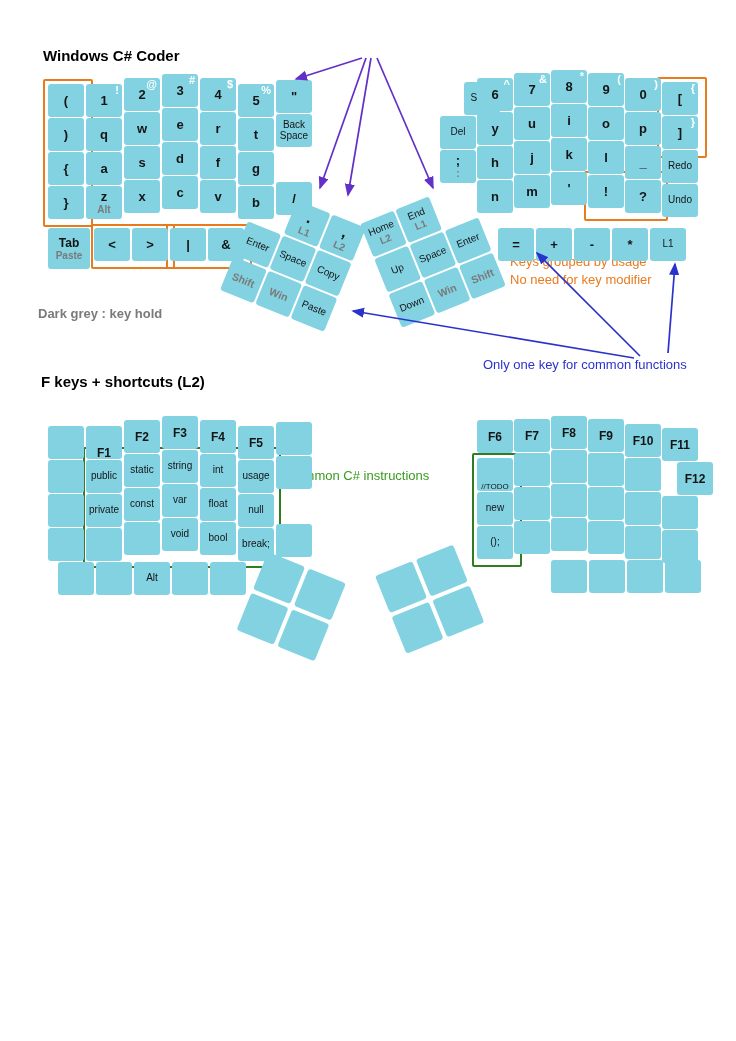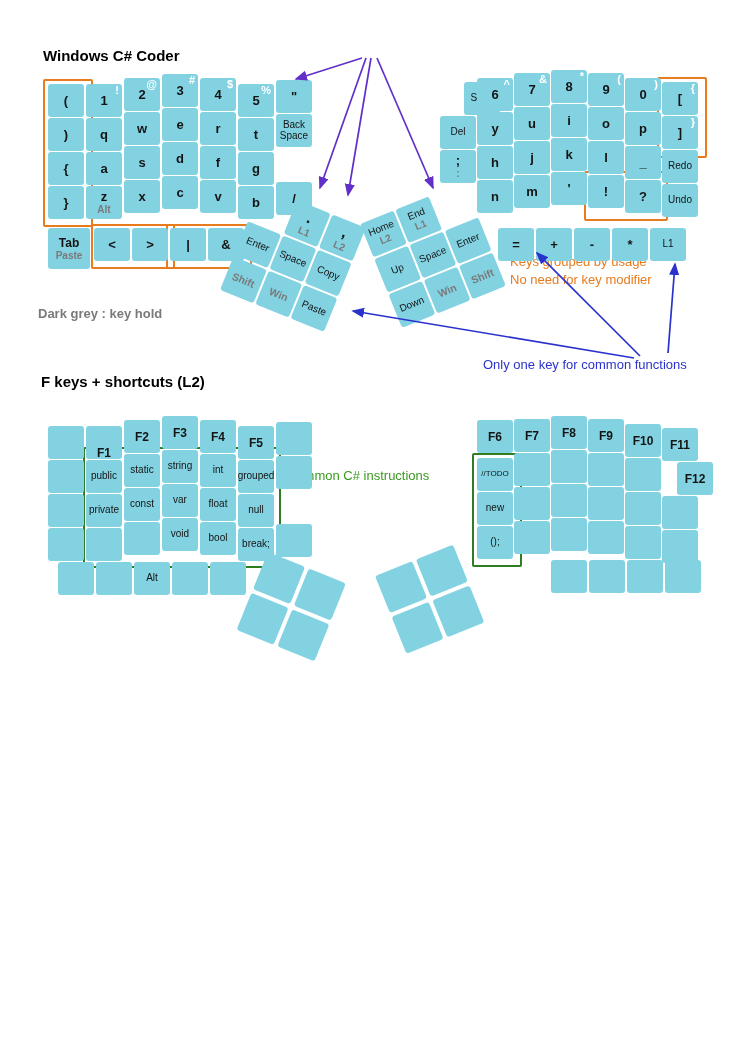--- a/index.html
+++ b/index.html
@@ -7,21 +7,21 @@
   #board{position:relative;width:736px;height:1041px;background:#fff;overflow:hidden;}
   .title{position:absolute;margin:3px;font-size:15px;font-weight:bold;color:#000;white-space:nowrap;}
   .note{position:absolute;font-size:13px;white-space:nowrap;}
   .note.bold{font-weight:bold;margin-top:35px;}
   .key{position:absolute;background:var(--key-blue,#82d2e2);border-radius:3px;display:flex;flex-direction:column;
        align-items:center;justify-content:center;font-size:13px;font-weight:bold;color:#141414;
        text-align:center;line-height:1;padding:0 1px;box-sizing:border-box;}
   .key .s{position:absolute;top:1px;right:3px;font-size:11px;font-weight:bold;color:#fff;line-height:1;}
   .key .h{font-size:10px;font-weight:bold;color:var(--hold-gray,#7a7a7a);margin-top:2px;line-height:1;}
   .key.sm{font-size:10px;font-weight:normal;line-height:1.08;}
-  .key.xs{font-size:8px;font-weight:normal;line-height:1.05;}
+  .key.xs{font-size:8px;font-weight:normal;line-height:1.05;justify-content:flex-end;}
   .key.lg{font-size:16px;}
   .key.f{font-size:12px;}
   .key.holdlbl .m{color:var(--hold-gray,#7a7a7a);font-size:10.5px;}
   .cluster{position:absolute;transform-origin:0 0;}
   .hl{position:absolute;border:2px solid;border-radius:2px;pointer-events:none;}
   #arrows{position:absolute;left:0;top:0;pointer-events:none;}
 </style>
 </head>
 <body>
 
@@ -330,21 +330,21 @@
     <div class="key sm" style="left: 124px; top: 454px; width: 36px; height: 33px;">
       <span class="m">static</span>
     </div>
     <div class="key sm" style="left: 162px; top: 450px; width: 36px; height: 33px;">
       <span class="m">string</span>
     </div>
     <div class="key sm" style="left: 200px; top: 454px; width: 36px; height: 33px;">
       <span class="m">int</span>
     </div>
     <div class="key sm" style="left: 238px; top: 460px; width: 36px; height: 33px;">
-      <span class="m">grouped</span>
+      <span class="m">usage</span>
     </div>
     <div class="key" style="left: 276px; top: 456px; width: 36px; height: 33px;"></div>
     <div class="key sm" style="left: 86px; top: 494px; width: 36px; height: 33px;">
       <span class="m">private</span>
     </div>
     <div class="key sm" style="left: 124px; top: 488px; width: 36px; height: 33px;">
       <span class="m">const</span>
     </div>
     <div class="key sm" style="left: 162px; top: 484px; width: 36px; height: 33px;">
       <span class="m">var</span>

